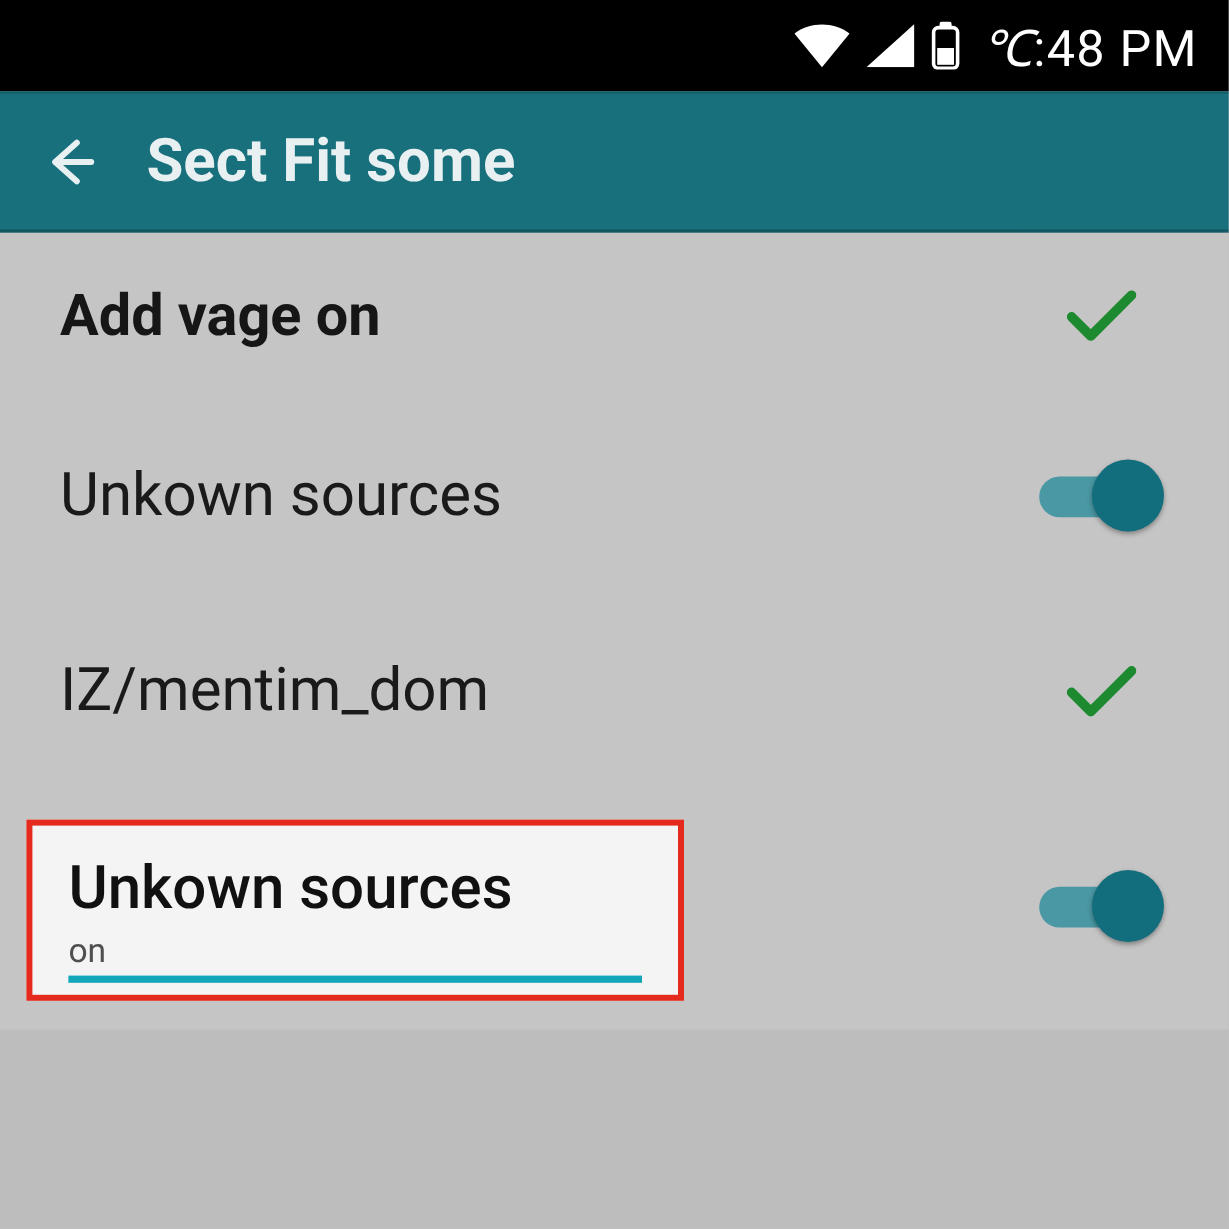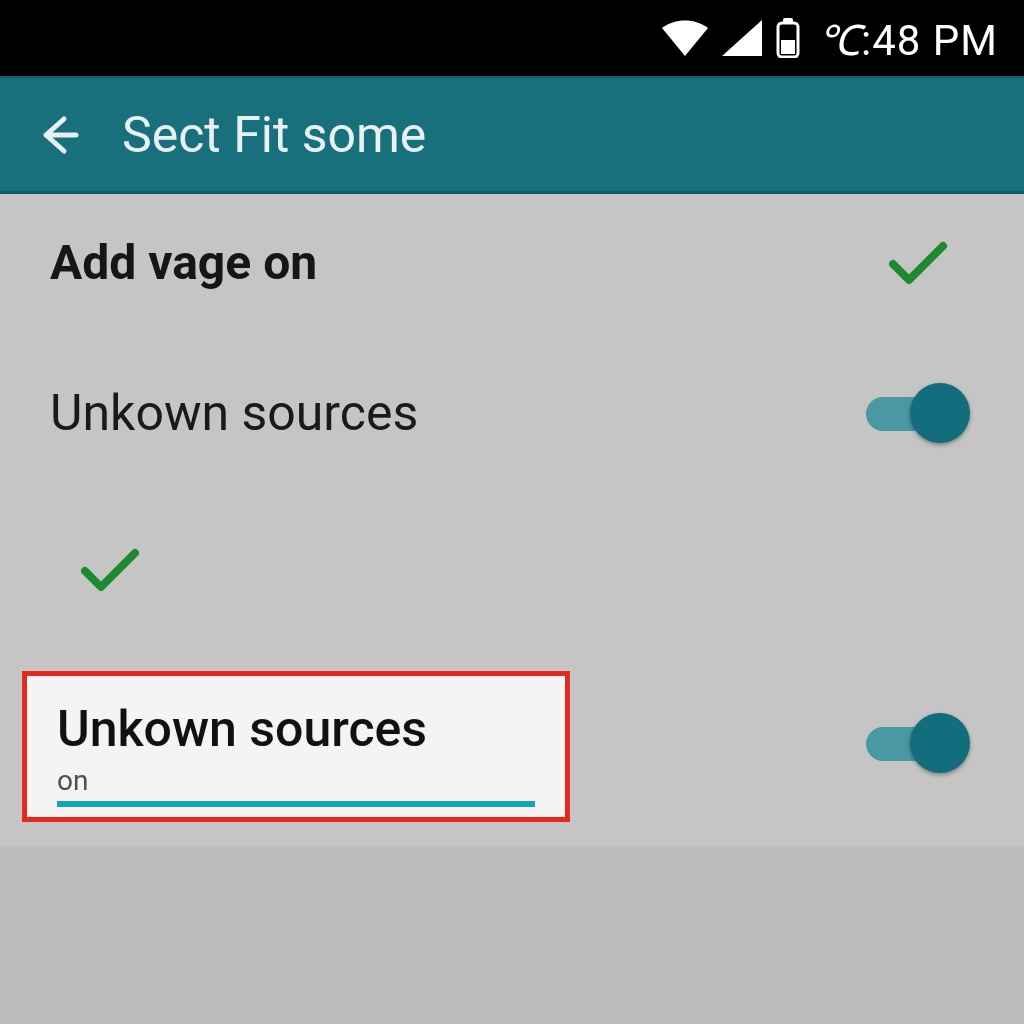--- a/index.html
+++ b/index.html
@@ -16,21 +16,21 @@
 .clock { font-family: Georgia, "Times New Roman", serif; letter-spacing:1px; }
 .clock .fancy { font-style:italic; }
 
 
 .app-bar {
   width:100%; height:118px; background:#17707c; color:#e6eef0;
   display:flex; align-items:center; padding-left:34px; gap:40px;
   border-top:2px solid rgba(0,0,0,0.15);
   border-bottom:3px solid rgba(0,0,0,0.2);
 }
-.app-bar .title { font-size:50px; font-weight:400; color:#e8f0f2; }
+.app-bar .title { font-size:50px; font-weight:700; color:#e8f0f2; }
 .back-btn { width:48px; height:48px; display:flex; align-items:center; justify-content:center; }
 
 
 .list { width:100%; background:#c5c5c6; }
 .row {
   width:100%; padding:40px 46px 40px 50px;
   display:flex; align-items:center; justify-content:space-between;
 }
 .row .texts { display:flex; flex-direction:column; gap:8px; }
 .row .primary   { font-size:48px; font-weight:700; color:#161616; }
@@ -129,20 +129,23 @@
     </div>
     <div class="control">
       <div class="switch">
           <div class="track"></div>
           <div class="thumb"></div>
         </div>
     </div>
   </div>
 
   <div class="row" style="padding-top:52px;padding-bottom:52px;">
+    <div class="texts">
+      <span class="primary-r">IZ/mentim_dom</span>
+    </div>
     <div class="control check">
       <svg width="58" height="46" viewBox="0 0 58 46" fill="none">
         <path d="M4 24 L20 40 L54 6" stroke-width="8" stroke-linecap="round" stroke-linejoin="round"></path>
       </svg>
     </div>
   </div>
 
   <div class="row row-4 highlight-wrap">
     <div class="highlight-box">
       <div class="primary">Unkown sources</div>

